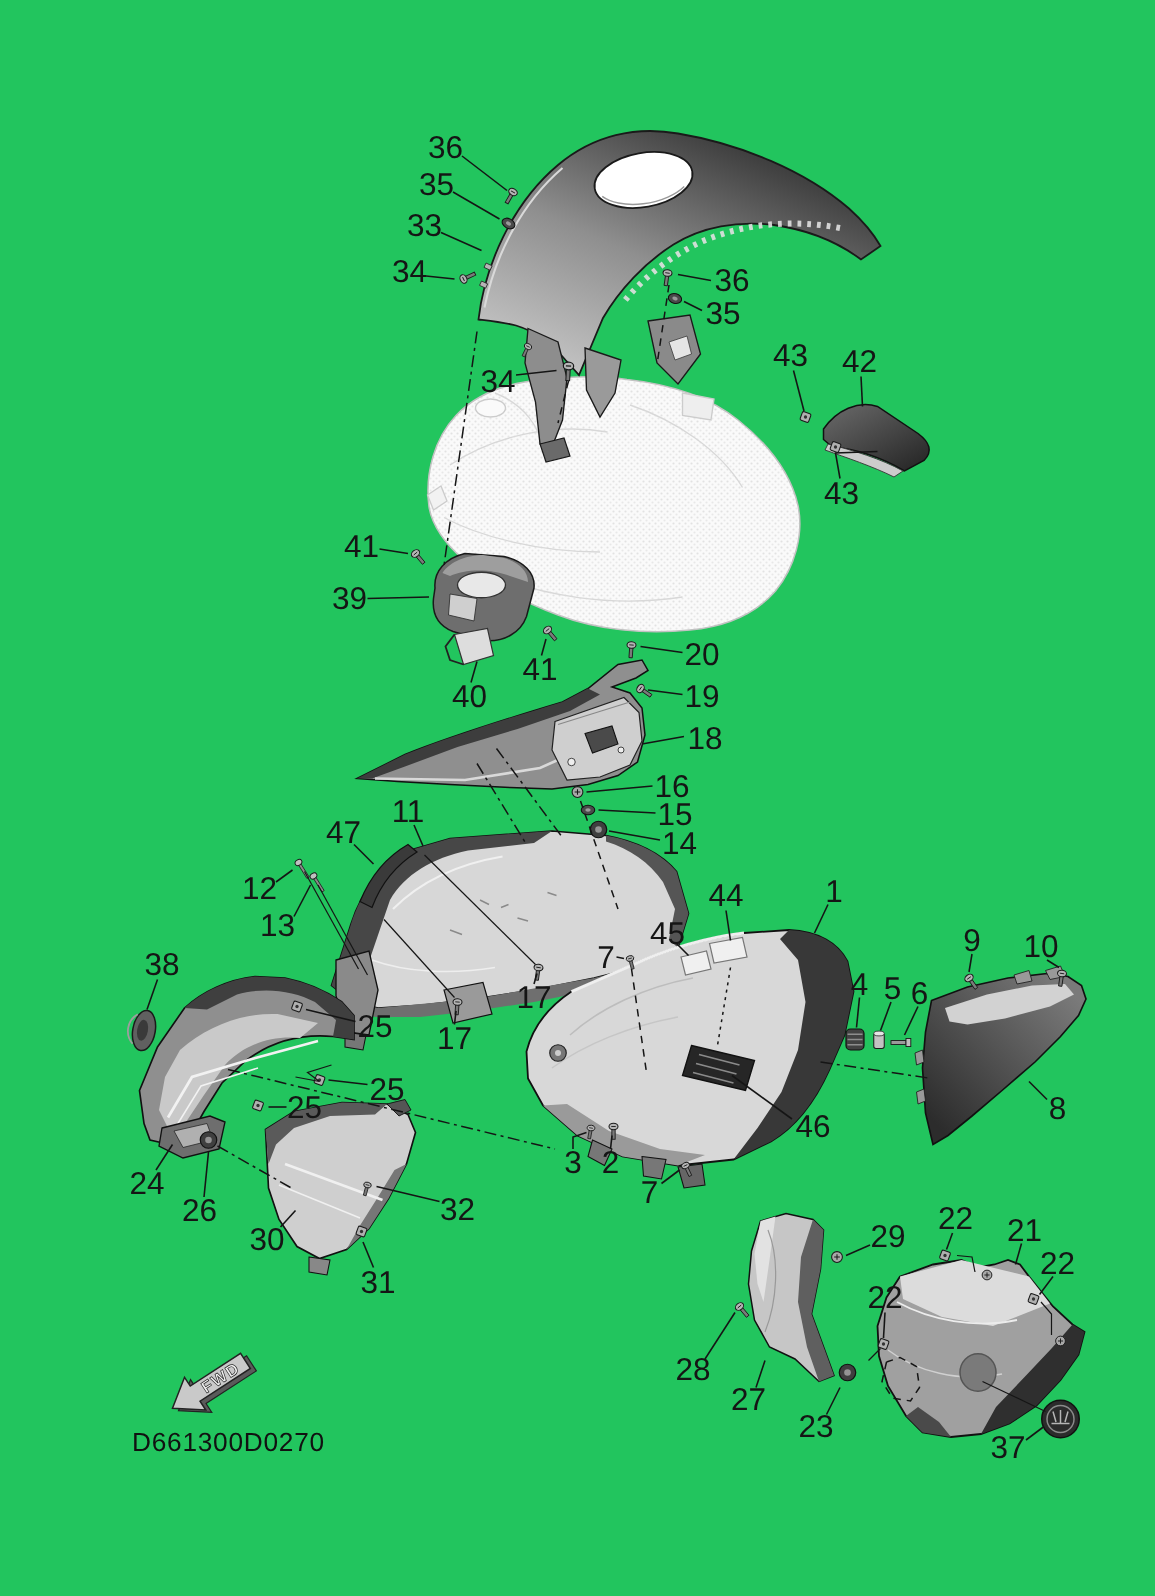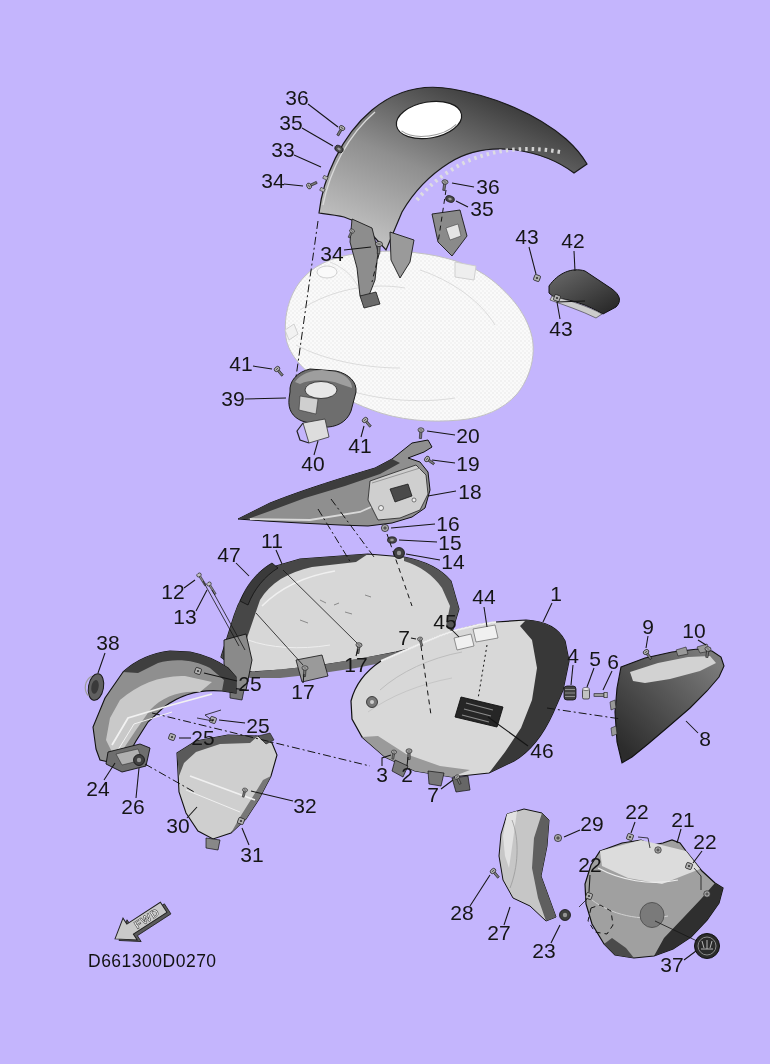--- a/index.html
+++ b/index.html
@@ -1,16 +1,16 @@
 <!DOCTYPE html>
 <html><head>
 <meta charset="utf-8">
 <style>
   html,body{margin:0;padding:0;background:#fff;}
-  .stage{width:770px;height:1064px;position:relative;background:#c4b5fd;overflow:hidden;
+  .stage{width:770px;height:1064px;position:relative;background:#22c55e;overflow:hidden;
          font-family:"Liberation Sans", sans-serif;}
   svg{display:block;}
   .callout-text{font-family:"Liberation Sans", sans-serif;font-size:21px;fill:#151515;}
   .code-text{font-family:"Liberation Sans", sans-serif;font-size:17.5px;fill:#111;letter-spacing:.5px;}
   .fwd-text{font-family:"Liberation Sans", sans-serif;font-size:11px;font-weight:bold;
             fill:#f0f0f0;stroke:#222;stroke-width:.45px;letter-spacing:1px;}
   .ln{fill:none;stroke:#151515;}
 </style>
 </head>
 <body>

